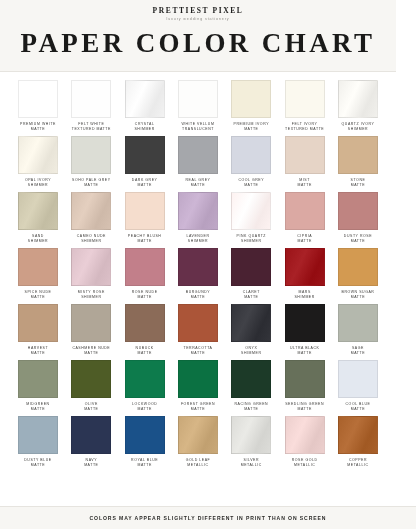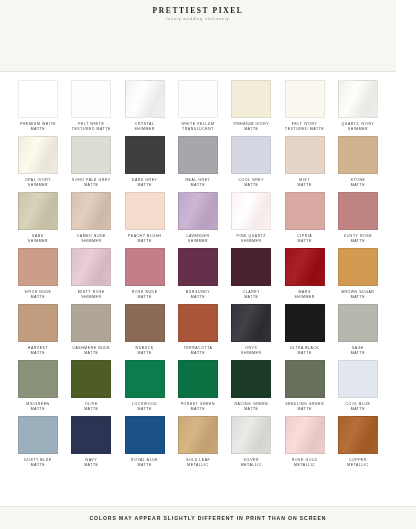--- a/index.html
+++ b/index.html
@@ -119,20 +119,21 @@
   }
 </style>
 </head>
 <body>
 
 <div class="page">
 
   <div class="header">
     <div class="brand">PRETTIEST PIXEL</div>
     <div class="brand-sub">luxury wedding stationery</div>
+    <div class="main-title">PAPER COLOR CHART</div>
   </div>
 
   <div class="grid" id="swatch-grid">
       <div class="row">
         <div class="cell">
           <div class="swatch" style="background: rgb(255, 255, 255);"></div>
           <div class="label">PREMIUM WHITE
 MATTE</div>
         </div>
         <div class="cell">

